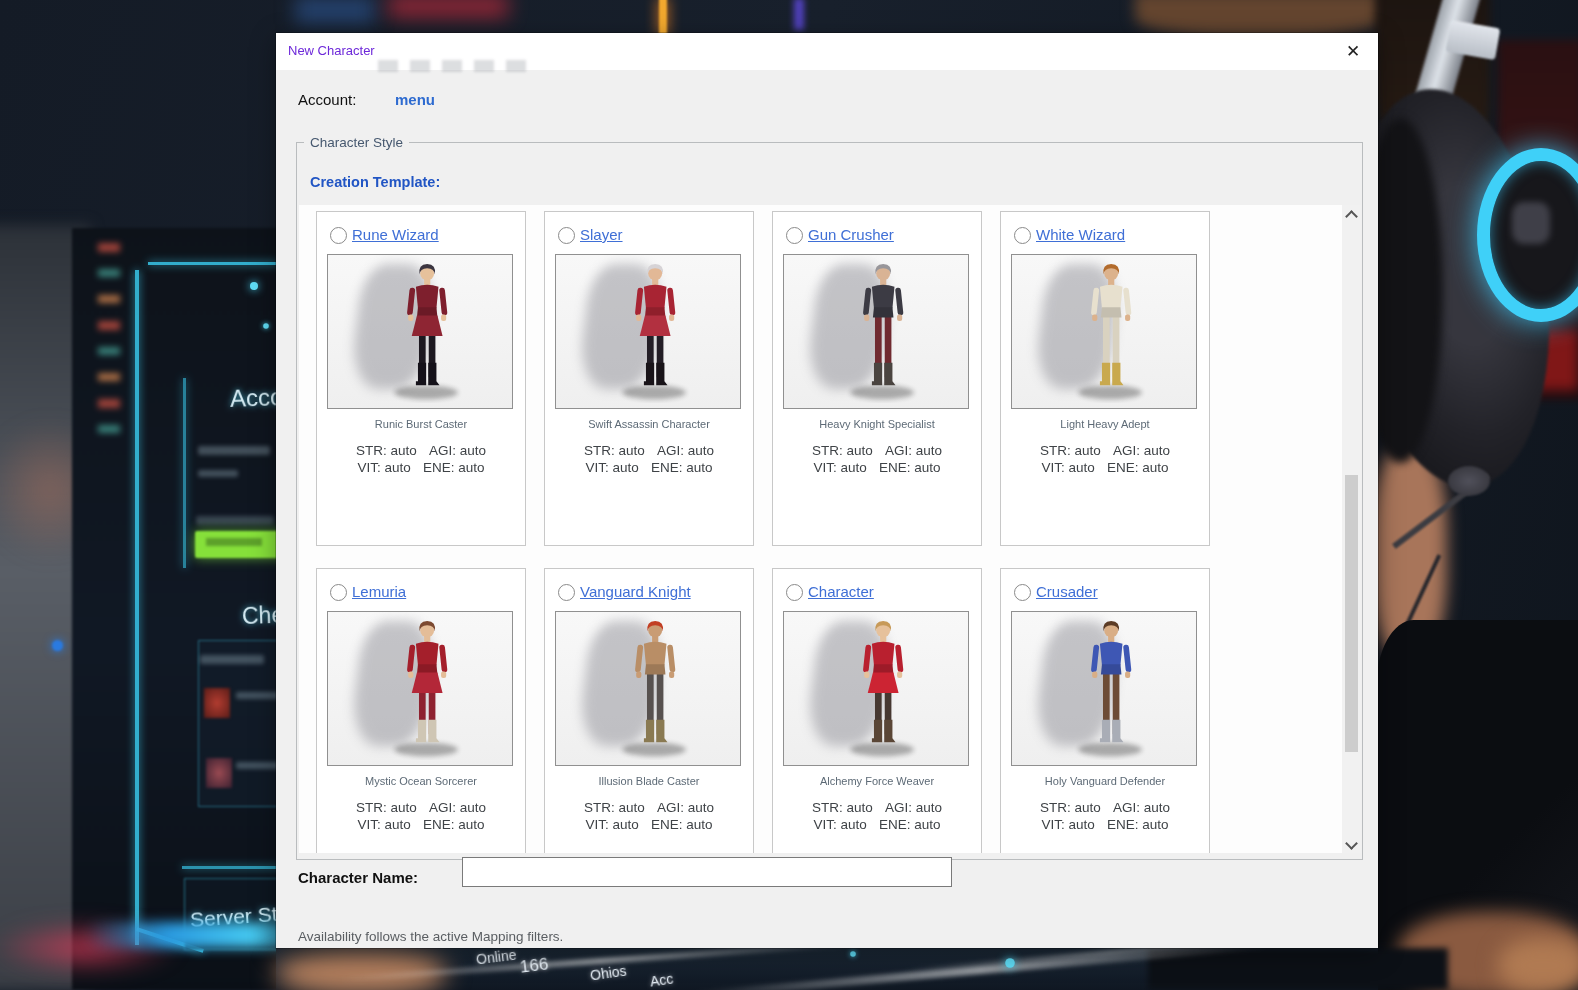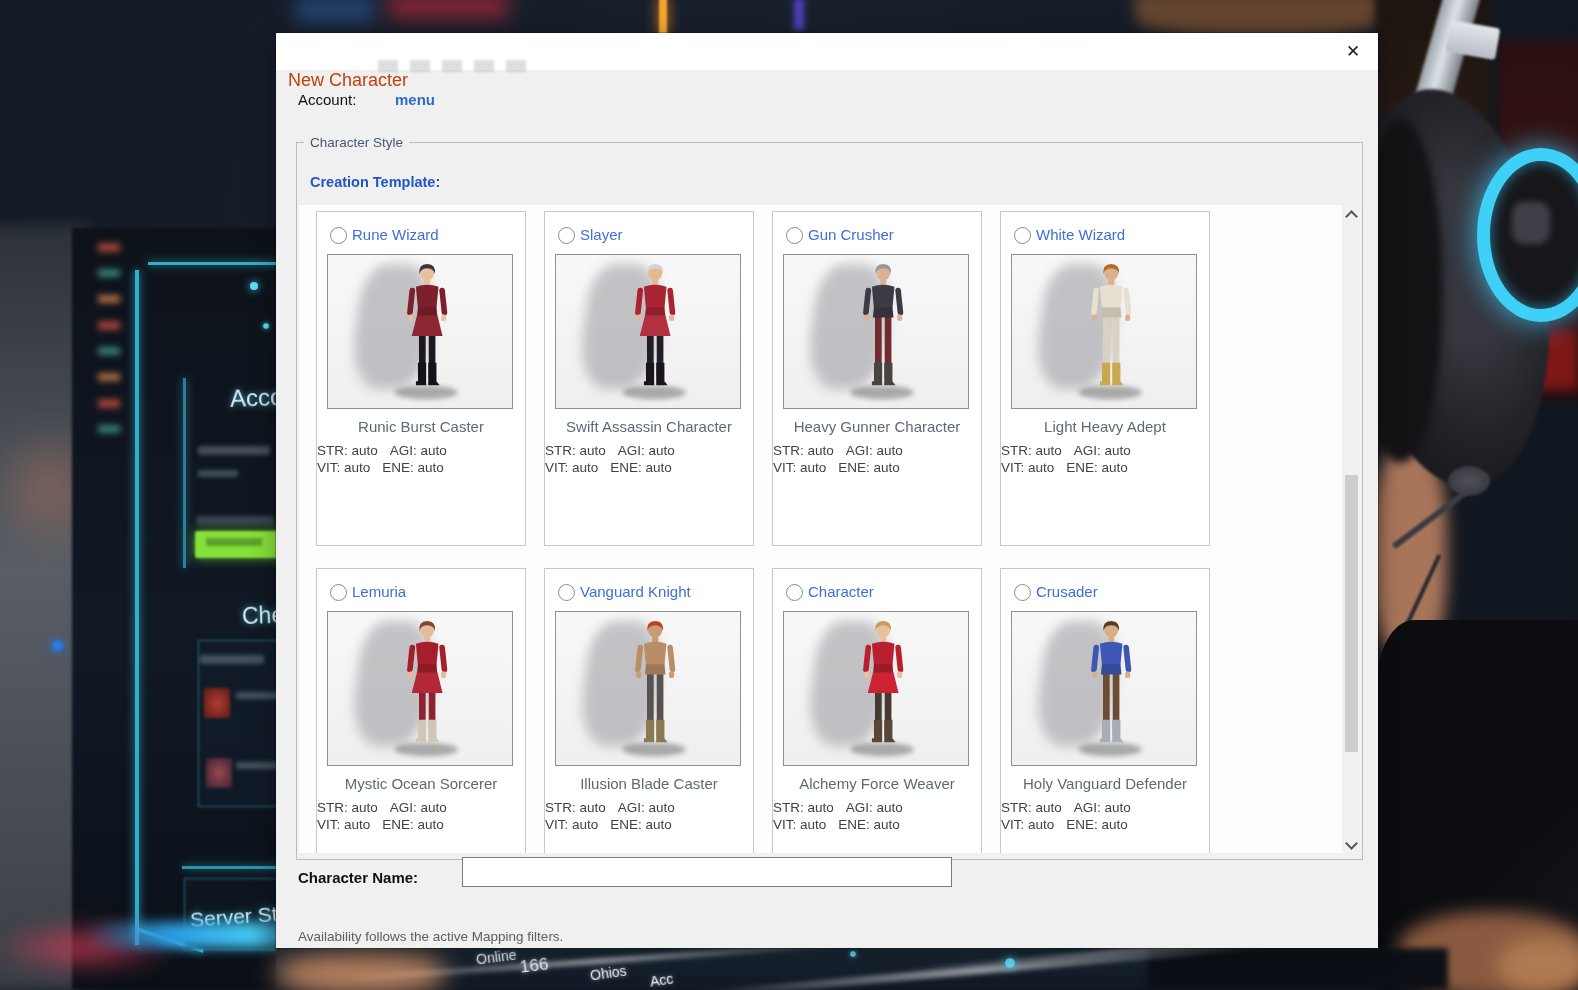--- a/index.html
+++ b/index.html
@@ -80,21 +80,21 @@
   .tickertext{color:#e8f0f8;filter:blur(.5px);text-shadow:0 0 4px rgba(255,255,255,.5);white-space:nowrap;}
   .tk-online{left:476px;top:949px;font-size:14px;transform:rotate(-7deg);}
   .tk-count{left:520px;top:956px;font-size:17px;transform:rotate(-7deg);}
   .tk-w1{left:590px;top:965px;font-size:14px;transform:rotate(-8deg);}
   .tk-w2{left:650px;top:972px;font-size:14px;transform:rotate(-8deg);}
 
   
   .dialog{position:absolute;left:276px;top:33px;width:1102px;height:915px;background:#f0f0f0;
           box-shadow:0 0 0 1px rgba(0,0,0,.22), 0 6px 24px rgba(0,0,0,.35);}
   .titlebar{position:absolute;left:0;top:0;width:100%;height:37px;background:#fff;}
-  .title{position:absolute;left:12px;top:10px;font-size:18px;color:#c2410c;margin-top:27px;}
+  .title{position:absolute;left:12px;top:10px;font-size:13px;color:#6d28d9;}
   .closebtn{position:absolute;right:14px;top:8px;width:22px;height:22px;font-size:17px;font-weight:300;
             color:#222;text-align:center;line-height:22px;cursor:pointer;}
   .ghost{position:absolute;left:102px;top:27px;width:155px;height:12px;opacity:.45;filter:blur(1.6px);
          background:repeating-linear-gradient(90deg,rgba(115,120,130,.55) 0 20px,transparent 20px 32px);}
   .account-row{position:absolute;left:22px;top:58px;font-size:15px;}
   .account-label{font-weight:normal;color:#101010;}
   .account-link{position:absolute;left:97px;top:0;font-weight:bold;color:var(--c-link_blue,#2e6bd0);cursor:pointer;}
 
   .groupbox{position:absolute;left:20px;top:109px;width:1065px;height:716px;border:1px solid #b9bcbe;}
   .group-label{position:absolute;left:28px;top:102px;padding:0 6px;background:#f0f0f0;
@@ -105,40 +105,40 @@
   .combo-value{position:absolute;left:9px;top:5px;font-size:14px;color:#101010;}
   .combo-chevron{position:absolute;right:11px;top:8px;width:9px;height:9px;border-right:2px solid #3a3a3a;
                  border-bottom:2px solid #3a3a3a;transform:rotate(45deg) scale(.8);}
 
   .panel{position:absolute;left:23px;top:172px;width:1043px;height:648px;background:#fdfdfd;overflow:hidden;}
   .grid{position:absolute;left:0;top:0;width:100%;display:flex;flex-wrap:wrap;align-content:flex-start;
         padding:6px 0 0 17px;gap:22px 18px;box-sizing:border-box;}
 
   .card{position:relative;width:210px;height:335px;background:#fff;border:1px solid #c8c8c8;box-sizing:border-box;cursor:pointer;}
   .radio{position:absolute;left:13px;top:15px;width:15px;height:15px;border:1px solid #8a8a8a;border-radius:50%;background:#fff;}
-  .class-name{position:absolute;left:35px;top:14px;font-size:15px;color:var(--c-radio_label_blue,#3f6fd6);}
+  .class-name{position:absolute;left:35px;top:14px;font-size:15px;color:var(--c-radio_label_blue,#3f6fd6);text-decoration:underline;}
   .portrait{position:absolute;left:10px;top:42px;width:184px;height:153px;border:1px solid #909090;
             background:linear-gradient(180deg,#f8f8f8,#efefef);overflow:hidden;}
   .back-shadow{position:absolute;left:15%;top:6%;width:40%;height:82%;background:#70707a;opacity:.38;
                filter:blur(6px);border-radius:32% 42% 36% 42%;transform:skewX(-7deg);}
   .figure{position:absolute;left:50%;top:3%;height:94%;transform:translateX(-44%);filter:blur(.3px);}
   .p-ground{fill:#1a1a1a;opacity:.33;filter:blur(2.5px);}
   .p-head{fill:var(--skin,#e0b894);} .p-neck{fill:var(--skin,#e0b894);}
   .p-handL,.p-handR{fill:var(--skin,#e0b894);}
   .p-hair{fill:var(--hair,#444);}
   .p-torso,.p-armL,.p-armR{fill:var(--top,#883);}
   .p-waist{fill:var(--top,#883);filter:brightness(.85);}
   .p-skirt{fill:var(--accent,#a33);}
   .p-legL,.p-legR{fill:var(--legs,#222);}
   .p-bootL,.p-bootR{fill:var(--boots,#333);}
   .card.fig-male .p-skirt{display:none;}
-  .build-name{position:absolute;left:0;top:206px;width:100%;text-align:center;font-size:15px;
+  .build-name{position:absolute;left:0;top:206px;width:100%;text-align:center;font-size:11px;
               color:var(--c-card_name_gray,#5d6a76);}
   .stats{position:absolute;left:0;top:230px;width:100%;font-size:13.5px;color:var(--c-stats_gray,#3f4347);}
-  .stats-line{display:flex;gap:12px;line-height:17px;}
+  .stats-line{display:flex;justify-content:center;gap:12px;line-height:17px;}
   .stat{white-space:nowrap;}
 
   .vscroll{position:absolute;left:1066px;top:172px;width:19px;height:648px;background:#f1f1f1;}
   .sbtn{position:absolute;left:0;width:19px;height:17px;background:#f1f1f1;cursor:pointer;}
   .sbtn.up{top:0;} .sbtn.down{bottom:0;}
   .sbtn .chev{position:absolute;left:5px;width:7px;height:7px;border-left:2px solid #555;border-top:2px solid #555;}
   .sbtn.up .chev{top:7px;transform:rotate(45deg);}
   .sbtn.down .chev{top:3px;transform:rotate(225deg);}
   .sthumb{position:absolute;left:3px;top:270px;width:13px;height:277px;background:#cdcdcd;cursor:grab;}
 
@@ -331,21 +331,21 @@
         <rect class="p-legR" x="52.5" y="54" width="6.5" height="60"></rect>
         <path class="p-bootL" d="M42 100 h8 v22 h-10 v-4 h2 Z"></path>
         <path class="p-bootR" d="M52 100 h8 v18 l3 4 h-11 Z"></path>
         <path class="p-torso" d="M40 26 Q51 22 62 26 L60 47 Q51 50 42 47 Z"></path>
         <path class="p-waist" d="M42 46 L60 46 L61 56 L41 56 Z"></path>
         <path class="p-skirt" d="M41 54 L61 54 L66 74 L36 74 Z"></path>
         <circle class="p-head" cx="51" cy="13" r="6.8"></circle>
         <path class="p-hair" d="M43.5 14 Q42 4.5 51 4 Q60 4.5 58.5 14 Q58 8.5 51 8 Q44 8.5 43.5 14 Z"></path>
       </svg>
     </div>
-    <div class="build-name">Heavy Gunner Character</div>
+    <div class="build-name">Heavy Knight Specialist</div>
     <div class="stats">
       <div class="stats-line">
         <span class="stat"><span>STR:</span> <span>auto</span></span>
         <span class="stat"><span>AGI:</span> <span>auto</span></span>
       </div>
       <div class="stats-line">
         <span class="stat"><span>VIT:</span> <span>auto</span></span>
         <span class="stat"><span>ENE:</span> <span>auto</span></span>
       </div>
     </div>

